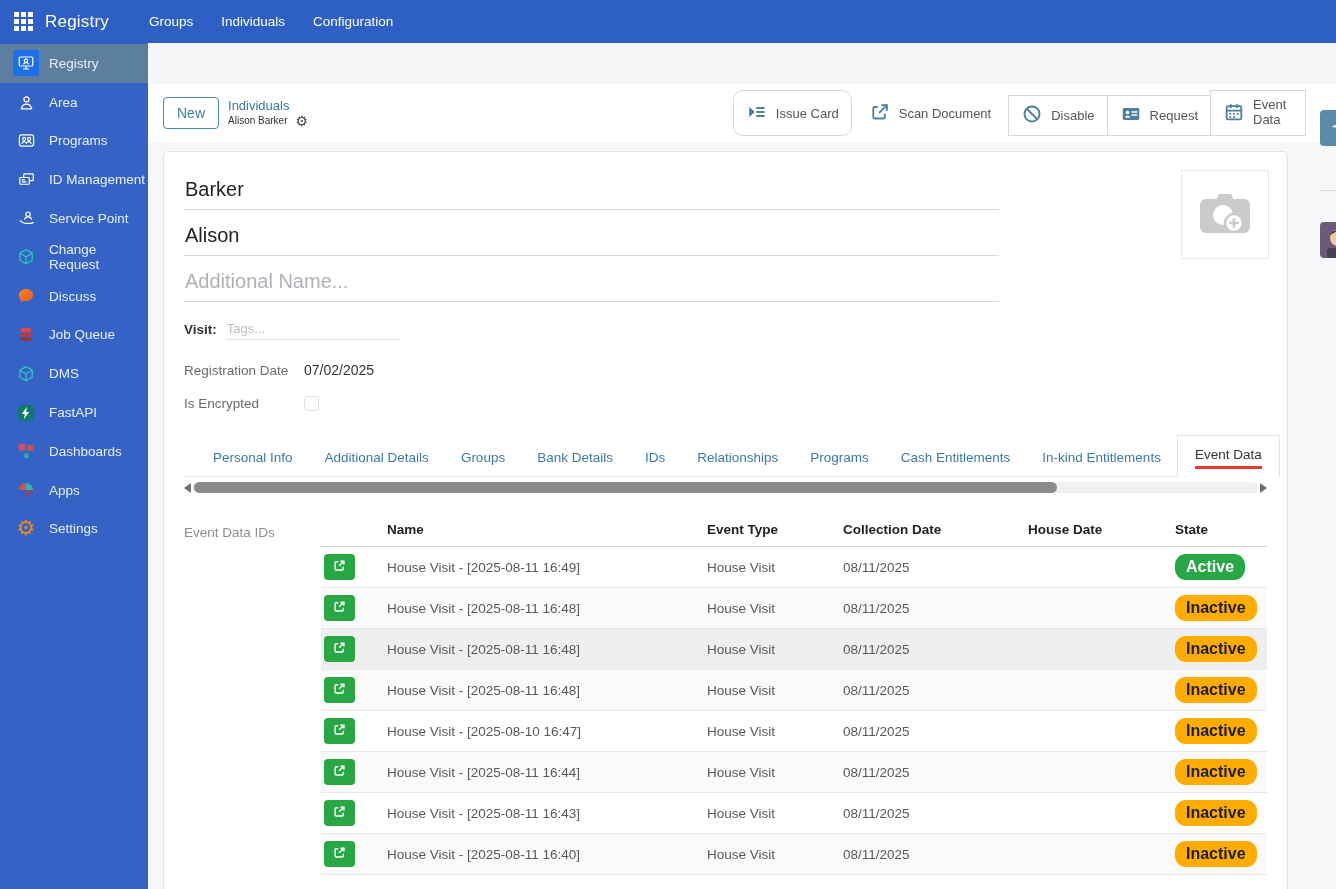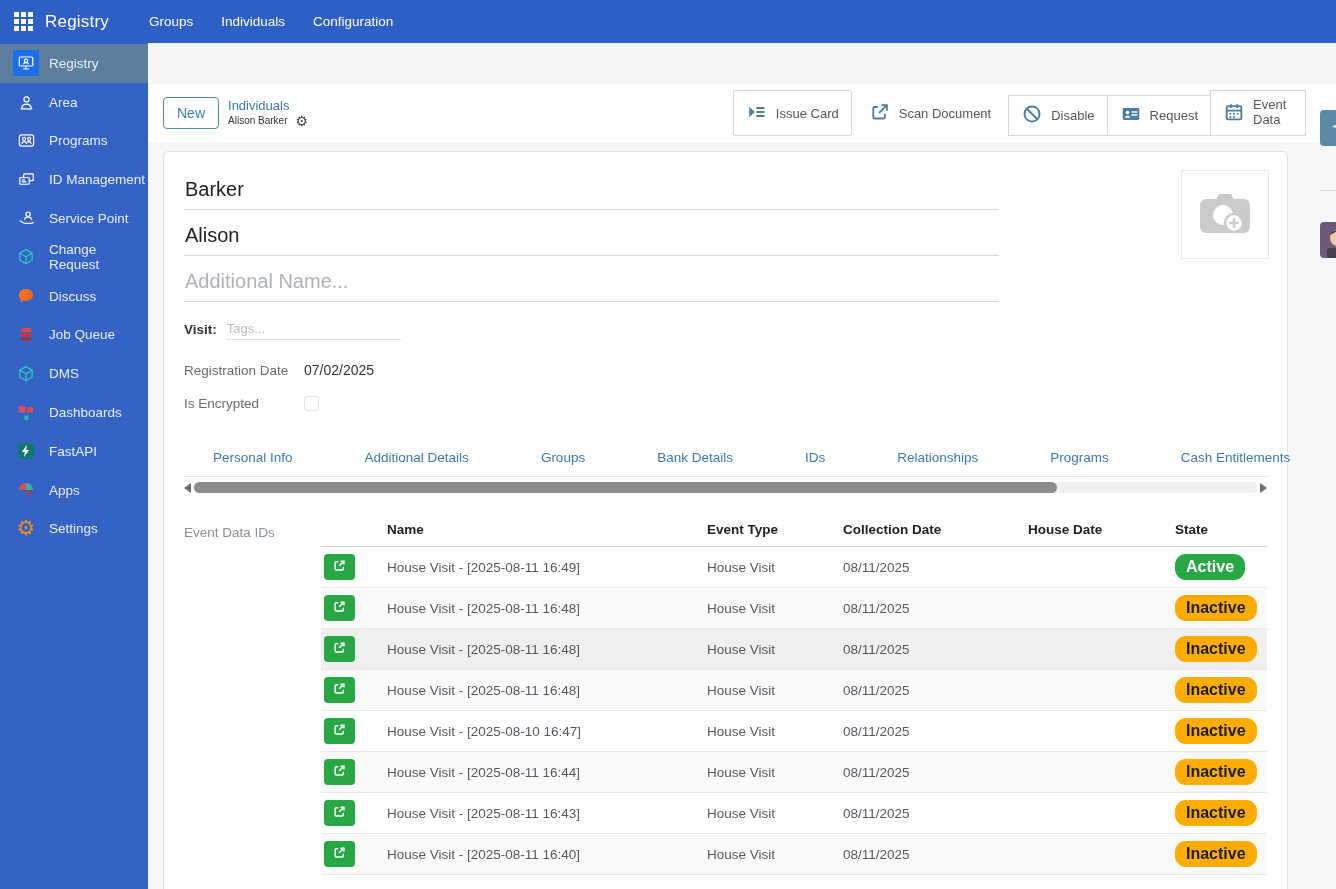--- a/index.html
+++ b/index.html
@@ -26,21 +26,21 @@
 
   
   .crumbbar { height:58px; background:#fff; display:flex; align-items:center; padding:0 30px 0 15px; }
   .new-btn { border:1px solid #4d88a5; color:#3f7f9e; background:#fff; border-radius:4px; font-size:14px; padding:7px 13px; cursor:pointer; font-family:inherit; }
   .crumbs { margin-left:9px; line-height:1.25; }
   .crumb-parent { color:#3a76ae; font-size:13px; cursor:pointer; display:block; }
   .crumb-current-row { display:flex; align-items:center; gap:8px; }
   .crumb-current { color:#333; font-size:10px; }
   .crumb-gear { font-size:14px; color:#444; line-height:1; font-family:"DejaVu Sans",sans-serif; cursor:pointer; }
   .actionbar { margin-left:auto; display:flex; align-items:stretch; }
-  .abtn { display:flex; align-items:center; gap:8px; background:#fff; border:1px solid #d8d8d8; border-radius:2px; padding:7px 12px; font-size:13px; color:#555; cursor:pointer; font-family:inherit; }
+  .abtn { display:flex; align-items:center; gap:8px; background:#fff; border:1px solid #d8d8d8; border-radius:10px; padding:7px 12px; font-size:13px; color:#555; cursor:pointer; font-family:inherit; }
   .abtn .albl { white-space:nowrap; }
   .abtn.noborder { border-color:transparent; }
   .abtn-sep { width:4px; flex:none; }
   .agroup { display:flex;align-items:flex-end; }
   .agroup .abtn { border-radius:0; }
   .agroup .abtn + .abtn { margin-left:-1px; }
   .abtn.two-line .albl { white-space:normal; width:40px; line-height:1.15; text-align:left; }
 
   
   .card { position:absolute; left:15px; top:67px; width:1125px; height:771px; background:#fff; border:1px solid #e3e3e3; border-radius:5px; padding:20px; }
@@ -56,21 +56,21 @@
   .tags-input::placeholder { color:#bdbdbd; }
 
   .meta-row { display:flex; align-items:center; margin-top:22px; }
   .meta-label { width:120px; color:#6a6a6a; font-size:13.5px; }
   .meta-value { color:#333; font-size:14px; }
   .checkbox { width:15px; height:15px; border:1px solid #e3e3e3; border-radius:3px; background:#fdfdfd; display:inline-block; cursor:pointer; }
 
   .photo-box { position:absolute; top:18px; right:18px; width:88px; height:89px; border:1px solid #e9e9e9; display:flex; align-items:center; justify-content:center; cursor:pointer; }
 
   
-  .tabs { display:flex; align-items:flex-end; margin-top:24px; border-bottom:1px solid #e5e5e5; padding-left:13px;gap:40px; }
+  .tabs { display:flex; align-items:flex-end; margin-top:24px; border-bottom:1px solid #e5e5e5; padding-left:13px; }
   .tab { padding:9px 16px 11px; font-size:13.5px; color:#3d78ad; cursor:pointer; white-space:nowrap; }
   .tab.active { border:1px solid #e3e3e3; border-bottom:1px solid #fff; margin-bottom:-1px; background:#fff; color:#333; padding:11px 17px 7px; }
   .tab.active .tlbl { display:inline-block; border-bottom:3px solid #e8392e; padding-bottom:4px; }
 
   .hscroll { display:flex; align-items:center; height:15px; margin-top:3px; gap:2px; }
   .harrow { width:0; height:0; border-style:solid; flex:none; cursor:pointer; }
   .harrow.left { border-width:5px 7px 5px 0; border-color:transparent #6e6e6e transparent transparent; }
   .harrow.right { border-width:5px 0 5px 7px; border-color:transparent transparent transparent #6e6e6e; }
   .htrack { flex:1; height:11px; background:#f1f1f1; border-radius:6px; position:relative; }
   .hthumb { position:absolute; left:1px; top:0; height:11px; width:81%; background:#8c8c8c; border-radius:6px; cursor:pointer; }
@@ -221,38 +221,38 @@
             <path d="M12 3.2 4.6 7.4v8.4L12 20.2l7.4-4.4V7.4L12 3.2z"></path>
             <path d="M4.6 7.4 12 11.8l7.4-4.4M12 11.8v8.4"></path>
           </svg>
       </span>
       <span class="slabel">DMS</span>
     </div>
 
     <div class="side-item">
       <span class="sicon">
         <svg width="20" height="20" viewBox="0 0 24 24">
+            <rect x="2.5" y="2.5" width="19" height="19" rx="4.5" fill="#0c7a6d"></rect>
+            <path d="M13.2 4.5 7 13.2h3.6L9.4 19.5l6.4-8.7h-3.7l1.1-6.3z" fill="#fff"></path>
+          </svg>
+      </span>
+      <span class="slabel">FastAPI</span>
+    </div>
+
+    <div class="side-item">
+      <span class="sicon">
+        <svg width="20" height="20" viewBox="0 0 24 24">
             <rect x="3" y="3.5" width="8.5" height="8" fill="#cf4f68"></rect>
             <rect x="13.5" y="5" width="7" height="6.5" fill="#db4f43"></rect>
             <rect x="3" y="13.5" width="5" height="7" fill="#2f64c9"></rect>
             <rect x="10" y="15" width="5" height="5.5" fill="#28b3a2"></rect>
             <rect x="17" y="13.5" width="4" height="7" fill="#2f64c9"></rect>
           </svg>
       </span>
       <span class="slabel">Dashboards</span>
-    </div>
-
-    <div class="side-item">
-      <span class="sicon">
-        <svg width="20" height="20" viewBox="0 0 24 24">
-            <rect x="2.5" y="2.5" width="19" height="19" rx="4.5" fill="#0c7a6d"></rect>
-            <path d="M13.2 4.5 7 13.2h3.6L9.4 19.5l6.4-8.7h-3.7l1.1-6.3z" fill="#fff"></path>
-          </svg>
-      </span>
-      <span class="slabel">FastAPI</span>
     </div>
 
     <div class="side-item">
       <span class="sicon">
         <svg width="20" height="20" viewBox="0 0 24 24">
             <path d="M12 12V3.5A8.5 8.5 0 0 0 3.5 12z" fill="#e04b4b"></path>
             <path d="M12 12V3.5A8.5 8.5 0 0 1 20.5 12z" fill="#2fb5a8"></path>
             <path d="M12 12h8.5A8.5 8.5 0 0 1 12 20.5z" fill="#7a4a78"></path>
             <path d="M12 12v8.5A8.5 8.5 0 0 1 3.5 12z" fill="#2e63c8"></path>
           </svg>

